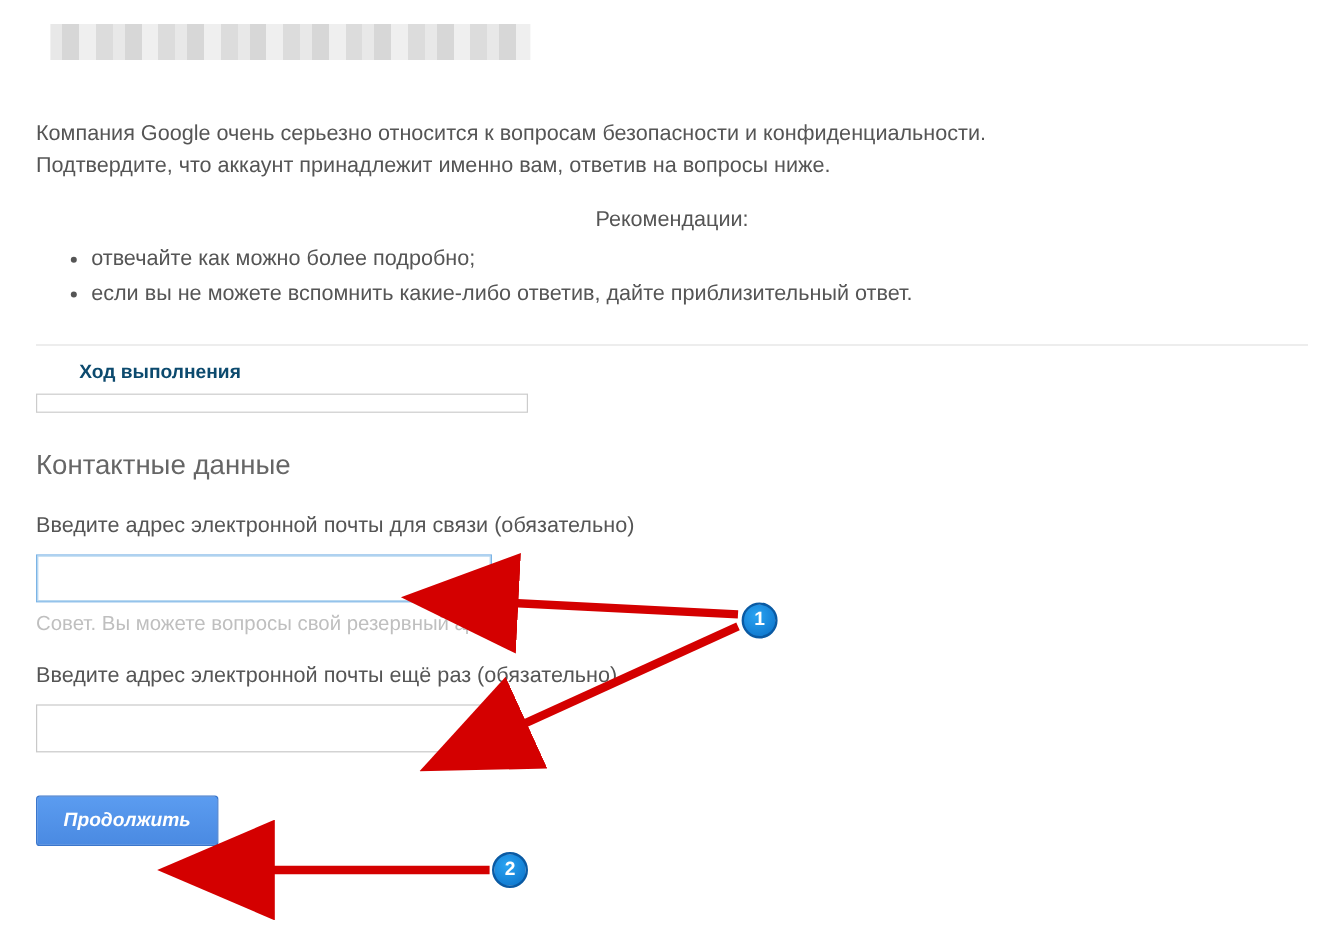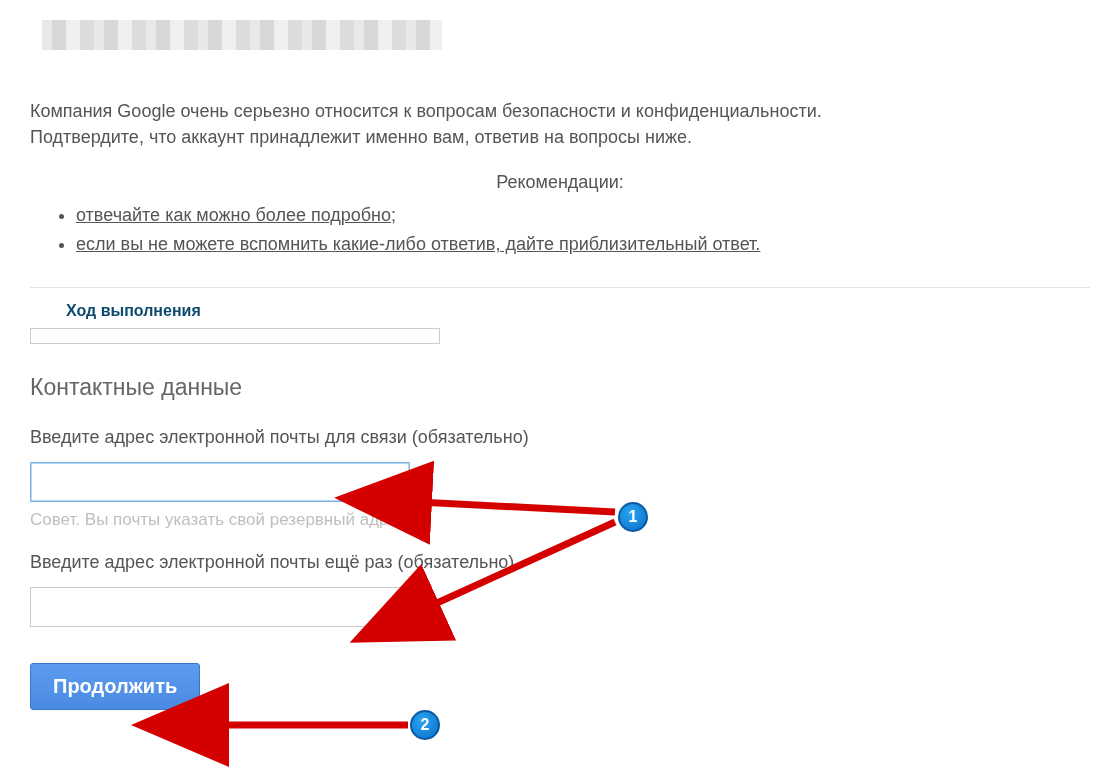--- a/index.html
+++ b/index.html
@@ -50,21 +50,20 @@
     }
     ul.rec-list {
       list-style: disc;
       padding-left: 46px;
       margin-bottom: 28px;
     }
     ul.rec-list li {
       font-size: 18px;
       color: #555;
       line-height: 1.6;
-      text-decoration: underline;
     }
     hr.sep {
       border: none;
       border-top: 1px solid #e2e2e2;
       margin-bottom: 14px;
     }
     .progress-label {
       font-size: 16px;
       font-weight: 700;
       color: #0c4a6e;
@@ -109,26 +108,27 @@
       margin-top: 8px;
       margin-bottom: 22px;
     }
     .second-input-wrap {
       margin-bottom: 36px;
     }
     .continue-btn {
       display: inline-block;
       background: linear-gradient(#5b9cf0, #4a8ae2);
       color: #fff;
-      font-size: 20px;
+      font-size: 16px;
       font-weight: 700;
       padding: 11px 22px;
       border: 1px solid #3a76cc;
       border-radius: 3px;
       cursor: pointer;
+      font-style: italic;
     }
 
     
     .badge {
       position: absolute;
       width: 30px; height: 30px;
       border-radius: 50%;
       background: radial-gradient(circle at 40% 35%, #2aa4f2, #0a6fc7);
       border: 2px solid #0a5aa3;
       color: #fff;
@@ -165,21 +165,21 @@
 
 <hr class="sep">
 
 <div class="progress-label">Ход выполнения</div>
 <div class="progress-bar-outer"></div>
 
 <h2 class="section-head">Контактные данные</h2>
 
 <div class="field-label">Введите адрес электронной почты для связи (обязательно)</div>
 <input type="text" class="text-input focused" value="" style="">
-<div class="hint">Совет. Вы почты указать свой резервный адрес.</div>
+<div class="hint">Совет. Вы можете вопросы свой резервный адрес.</div>
 
 <div class="field-label">Введите адрес электронной почты ещё раз (обязательно)</div>
 <div class="second-input-wrap">
   <input type="text" class="text-input" value="" style="">
 </div>
 
 <button class="continue-btn">Продолжить</button>
 
 
 <svg class="anno" width="1120" height="783">

